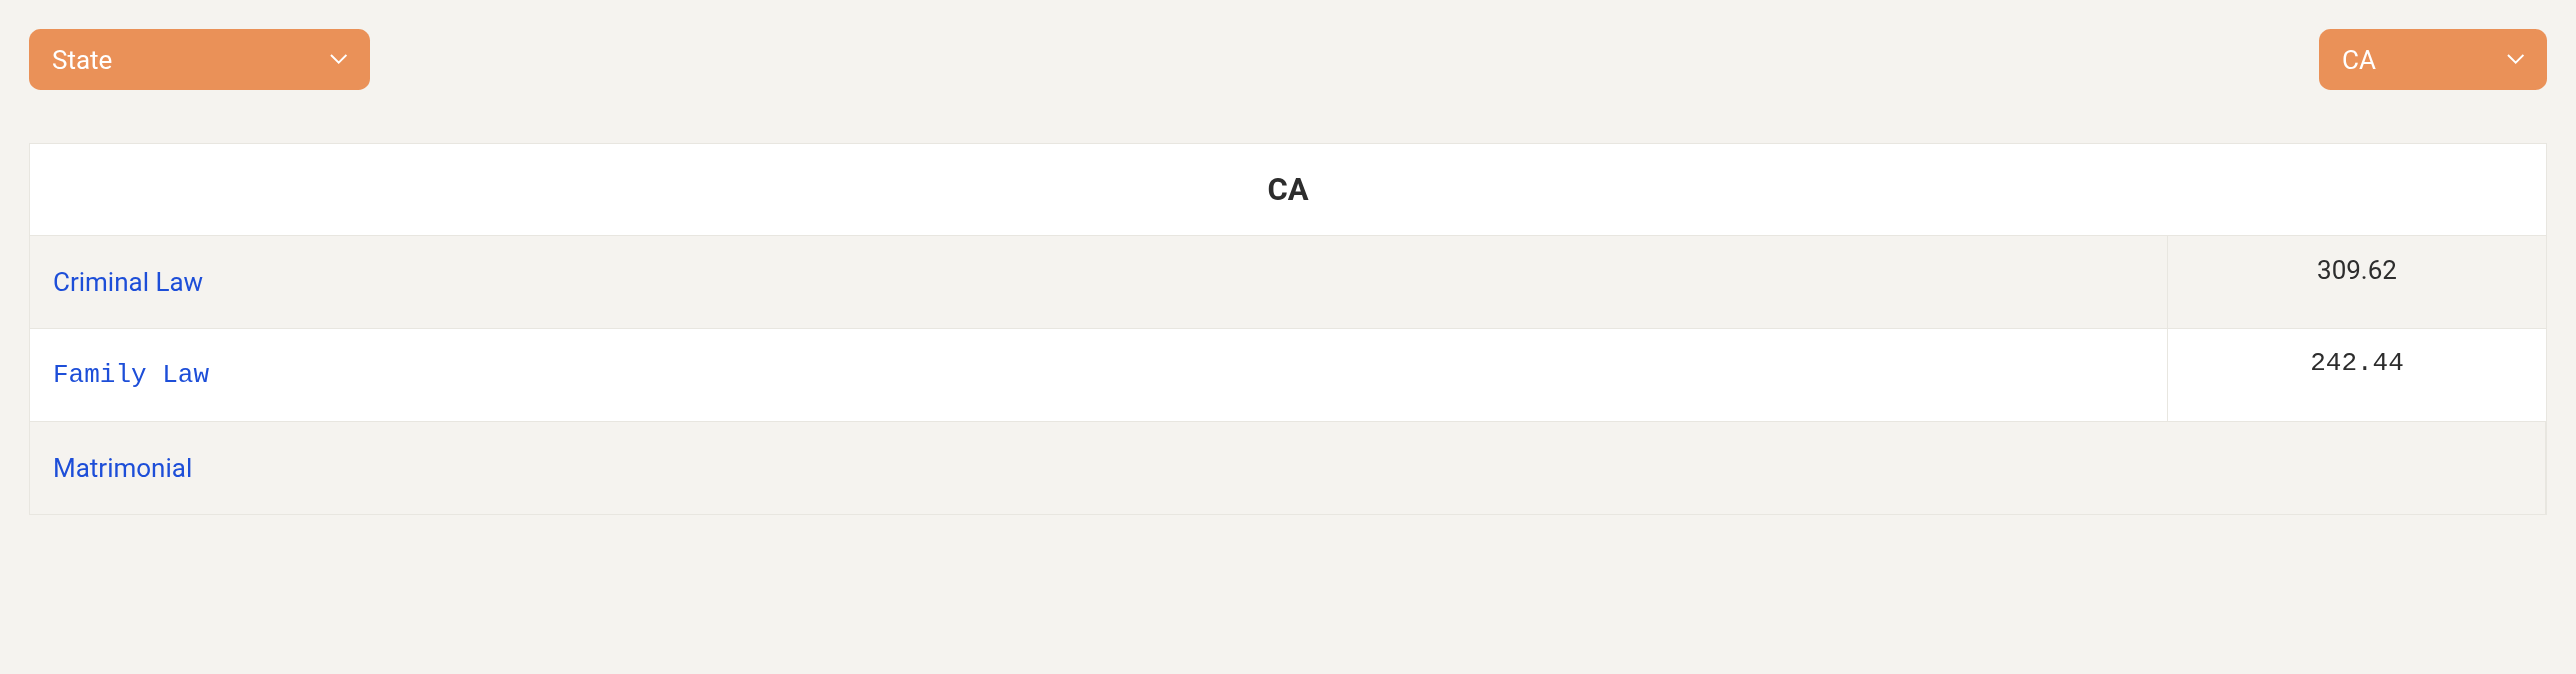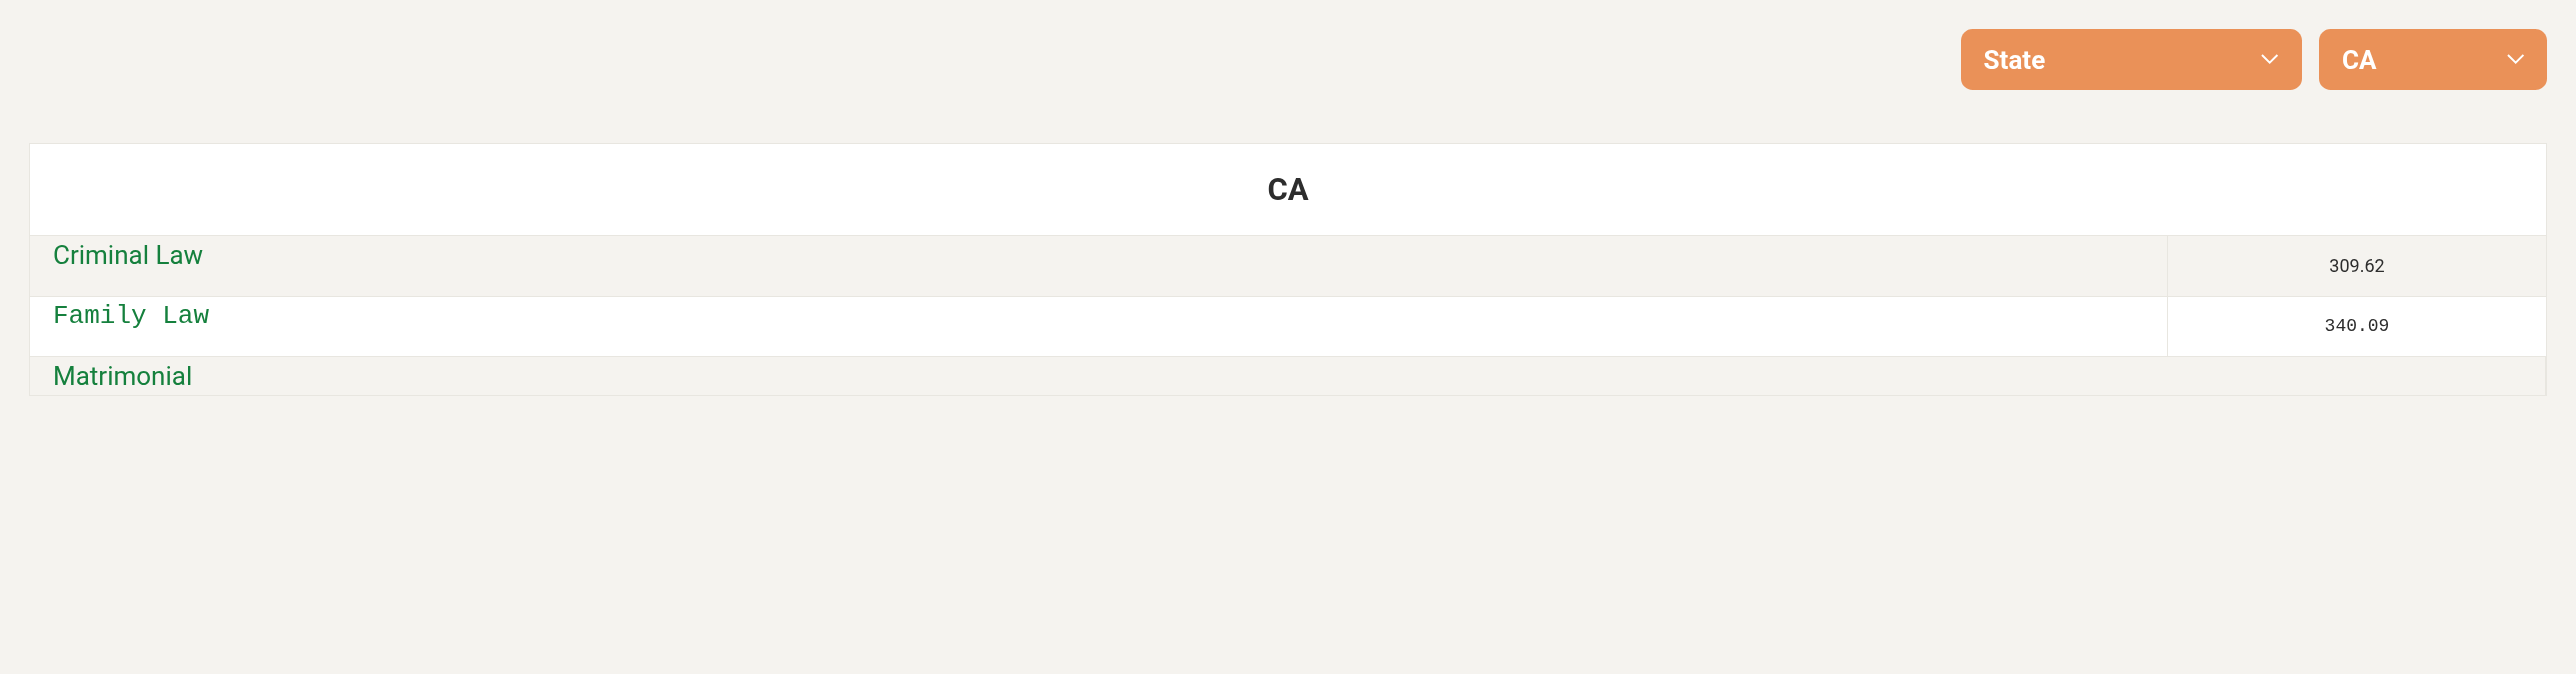--- a/index.html
+++ b/index.html
@@ -8,24 +8,23 @@
       padding: 0;
     }
     body {
       font-family: -apple-system, BlinkMacSystemFont, 'Segoe UI', Roboto, Helvetica, Arial, sans-serif;
       background-color: #f5f3ef;
       padding: 29px;
       font-size: 25px;
     }
     .filters {
       display: flex;
-      justify-content: flex-end;
+      justify-content: space-between;
       gap: 17.4px;
       margin-bottom: 53px;
-      font-weight: bold;
     }
     .dropdown {
       background-color: #ea9158;
       color: #ffffff;
       padding: 15.5px 23px;
       border-radius: 11.6px;
       display: flex;
       align-items: center;
       justify-content: space-between;
       cursor: pointer;
@@ -61,31 +60,31 @@
     }
     .table-row.stripe {
       background-color: #f5f3ef;
     }
     .table-row.white {
       background-color: #ffffff;
       font-family: Liberation Mono, monospace;
     }
     .cell-label {
       flex: 1;
-      padding: 4px 23px;
-      color: #15803d;
+      padding: 31px 23px;
+      color: #1d4ed8;
       font-size: 26px;
       border-right: 1px solid #e8e6e0;
     }
     .cell-value {
       width: 378px;
       padding: 19.4px 23px;
       text-align: center;
       color: #2d2d2d;
-      font-size: 18px;
+      font-size: 26px;
     }
     .header-row {
       display: flex;
     }
     .header-cell {
       flex: 1;
       background-color: #ffffff;
       text-align: center;
       padding: 27px;
       font-size: 31px;
@@ -120,20 +119,20 @@
   <div class="header-row">
     <div class="header-cell">CA</div>
   </div>
   <div id="table-body">
       <div class="table-row stripe">
         <div class="cell-label">Criminal Law</div>
         <div class="cell-value">309.62</div>
       </div>
       <div class="table-row white">
         <div class="cell-label">Family Law</div>
-        <div class="cell-value">340.09</div>
+        <div class="cell-value">242.44</div>
       </div>
       <div class="table-row stripe">
         <div class="cell-label">Matrimonial</div>
       </div>
     </div>
 </div>
 
 
 </body></html>

